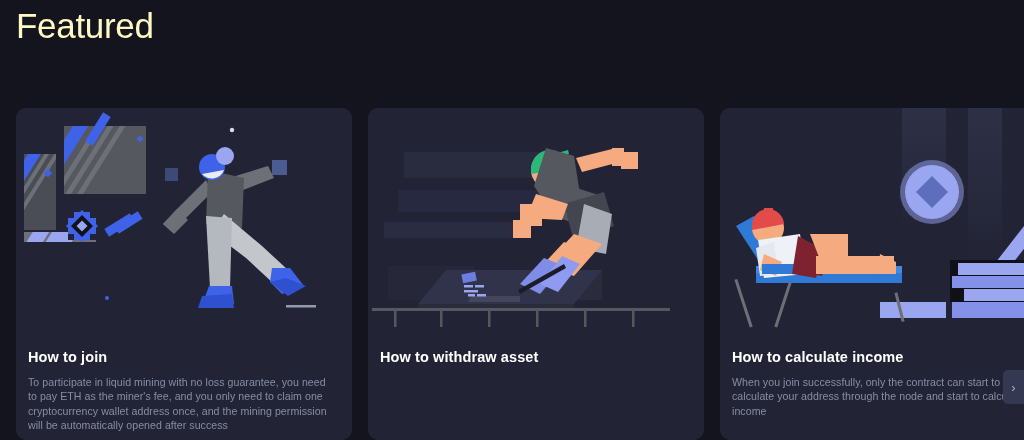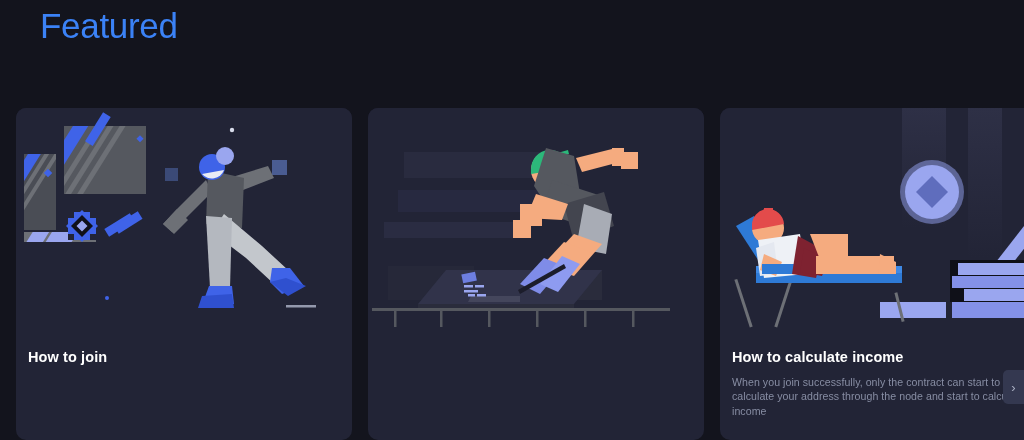--- a/index.html
+++ b/index.html
@@ -22,23 +22,22 @@
   }
 
   
   .page-title {
     position: absolute;
     left: 16px;
     top: 4px;
     font-size: 35px;
     font-weight: 400;
     letter-spacing: -0.3px;
-    color: #3b82f6;
+    color: #fef9c3;
     line-height: 44px;
-    margin-left: 24px;
   }
   .page-subtitle {
     position: absolute;
     left: 16px;
     top: 56px;
     font-size: 12.5px;
     font-weight: 400;
     color: #9499ad;
     line-height: 16px;
   }
@@ -207,20 +206,21 @@
             <path d="M186 188 L216 186 L218 200 L182 200 Z" fill="#2f50cf"></path>
             <path d="M256 160 L274 160 L288 178 L266 186 L254 174 Z" fill="#3f63e8"></path>
             <path d="M254 174 L270 170 L290 178 L272 188 Z" fill="#2f50cf"></path>
           </g>
 
           <rect x="270" y="197" width="30" height="2.5" fill="#9499ad"></rect>
         </svg>
       </div>
       <div class="card-text">
         <div class="card-title">How to join</div>
+        <div class="card-desc">To participate in liquid mining with no loss guarantee, you need to pay ETH as the miner's fee, and you only need to claim one cryptocurrency wallet address once, and the mining permission will be automatically opened after success</div>
       </div>
     </div>
 
     <div class="card c2">
       <div class="card-art">
         <svg width="336" height="232" viewBox="0 0 336 232" xmlns="http://www.w3.org/2000/svg">
           <rect width="336" height="232" fill="#222436"></rect>
 
           <rect x="36" y="44" width="160" height="26" fill="#292b3f"></rect>
           <rect x="30" y="82" width="150" height="22" fill="#272940"></rect>
@@ -271,20 +271,21 @@
             <path d="M206 126 L234 136 L206 168 L176 158 Z" fill="#f5ab7f"></path>
             <path d="M196 134 L222 144 L196 172 L170 162 Z" fill="#f5ab7f"></path>
 
             <path d="M176 150 L196 158 L172 186 L152 176 Z" fill="#7f8ce8"></path>
             <path d="M194 148 L212 156 L190 184 L172 176 Z" fill="#8e9bf0"></path>
             <path d="M150 182 L196 156 L198 160 L152 186 Z" fill="#1c1d2b"></path>
           </g>
         </svg>
       </div>
       <div class="card-text">
+        <div class="card-title">How to withdraw asset</div>
       </div>
     </div>
 
     <div class="card c3">
       <div class="card-art">
         <svg width="336" height="232" viewBox="0 0 336 232" xmlns="http://www.w3.org/2000/svg">
           <defs>
             <linearGradient id="beam1" x1="0" y1="0" x2="0" y2="1">
               <stop offset="0%" stop-color="#2e3046"></stop>
               <stop offset="100%" stop-color="#222436"></stop>

